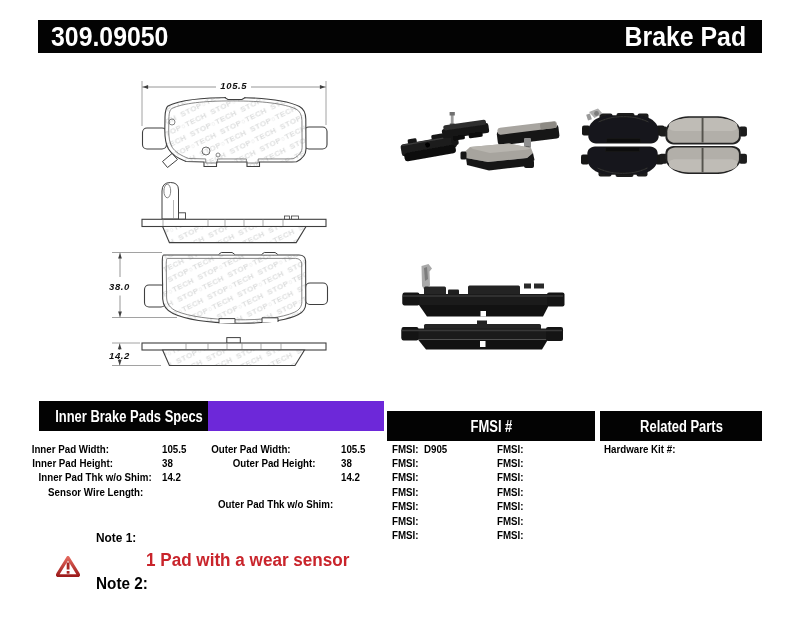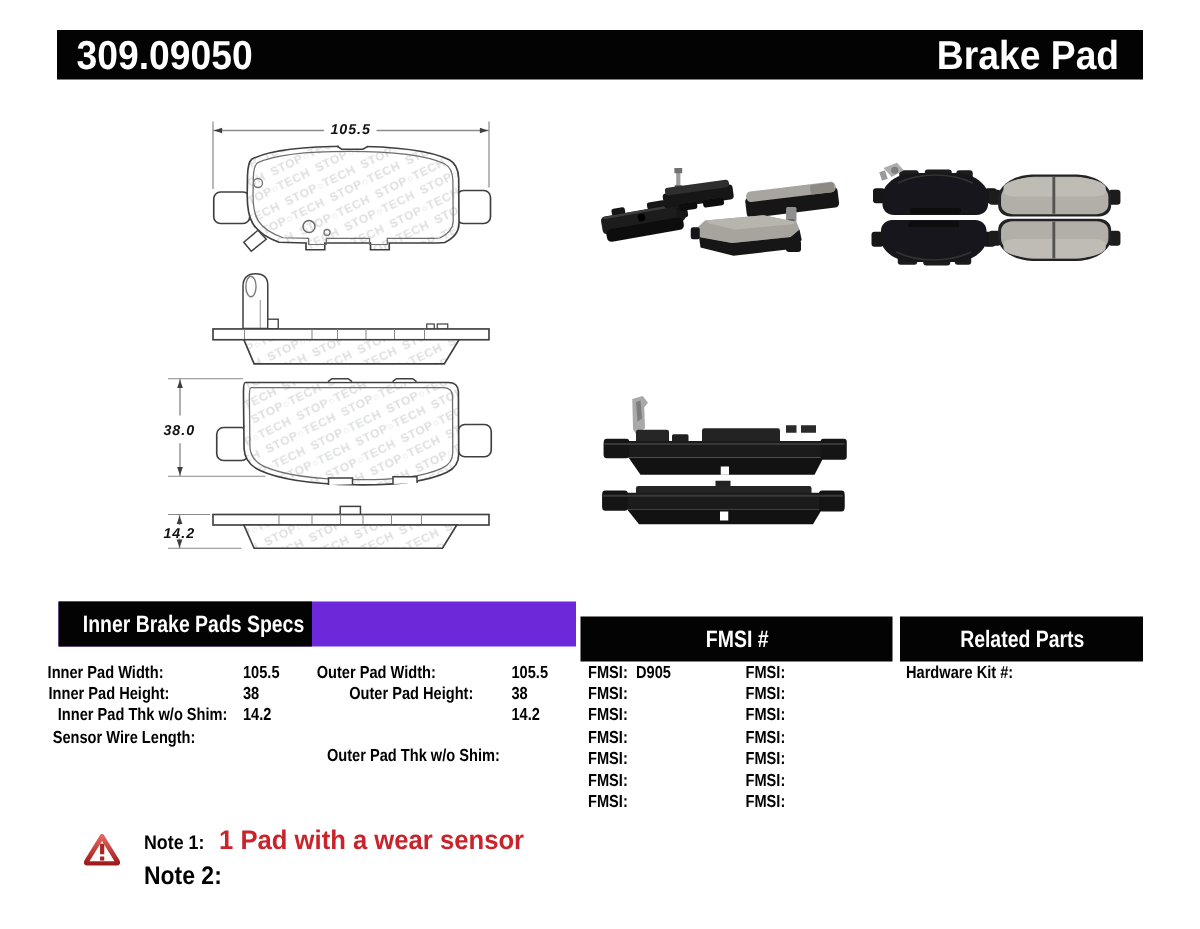--- a/index.html
+++ b/index.html
@@ -206,21 +206,21 @@
 </div>
 <div class="abs b w hbar" style="left:387px;top:410.5px;width:208px"><span class="cxc">FMSI #</span></div>
 <div class="abs b w hbar" style="left:600px;top:410.5px;width:162px"><span class="cxc">Related Parts</span></div>
 
 <div class="row" style="left:17px;top:441.6px;width:140px;text-align:left"><span class="cxr">Inner Pad Width:</span></div>
 <div class="row" style="left:162px;top:441.6px"><span class="cxl">105.5</span></div>
 <div class="row" style="left:17px;top:456.0px;width:140px;"><span class="cxr">Inner Pad Height:</span></div>
 <div class="row" style="left:162px;top:456.0px"><span class="cxl">38</span></div>
 <div class="row" style="left:17px;top:470.4px;width:140px;text-align:left"><span class="cxr">Inner Pad Thk w/o Shim:</span></div>
 <div class="row" style="left:162px;top:470.4px"><span class="cxl">14.2</span></div>
-<div class="row" style="left:17px;top:484.8px;width:140px;text-align:left"><span class="cxr">Sensor Wire Length:</span></div>
+<div class="row" style="left:17px;top:484.8px;width:140px;text-align:center"><span class="cxr">Sensor Wire Length:</span></div>
 <div class="row" style="left:196px;top:441.6px;width:140px;"><span class="cxr">Outer Pad Width:</span></div>
 <div class="row" style="left:341px;top:441.6px"><span class="cxl">105.5</span></div>
 <div class="row" style="left:196px;top:456.0px;width:140px;text-align:center"><span class="cxr">Outer Pad Height:</span></div>
 <div class="row" style="left:341px;top:456.0px"><span class="cxl">38</span></div>
 <div class="row" style="left:196px;top:497px;width:140px;text-align:left"><span class="cxr">Outer Pad Thk w/o Shim:</span></div>
 <div class="row" style="left:341px;top:470.4px"><span class="cxl">14.2</span></div>
 <div class="row" style="left:392px;top:441.6px"><span class="cxl">FMSI:</span></div>
 <div class="row" style="left:424px;top:441.6px"><span class="cxl">D905</span></div>
 <div class="row" style="left:497px;top:441.6px"><span class="cxl">FMSI:</span></div>
 <div class="row" style="left:392px;top:456.0px"><span class="cxl">FMSI:</span></div>
@@ -243,15 +243,15 @@
         <linearGradient id="tg" x1="0" y1="0" x2="0" y2="1">
     <stop offset="0" stop-color="#e2665c"></stop>
           <stop offset="1" stop-color="#9e1c1c"></stop>
   </linearGradient>
       </defs>
   <path d="M12 1.6 L22.2 18.2 Q23 19.8 21 19.8 L3 19.8 Q1 19.8 1.8 18.2 Z" fill="#fff" stroke="url(#tg)" stroke-width="3.2" stroke-linejoin="round"></path>
   <rect x="10.7" y="6.5" width="2.8" height="7" fill="#a82724"></rect>
   <rect x="10.7" y="15" width="2.8" height="2.7" fill="#a82724"></rect>
 </svg>
 </div>
-<div class="abs b" style="left:96px;top:554px;font-size:13.2px"><span class="cxl" style="transform:scaleX(0.9)">Note 1:</span></div>
+<div class="abs b" style="left:96px;top:530px;font-size:13.2px"><span class="cxl" style="transform:scaleX(0.9)">Note 1:</span></div>
 <div class="abs b" style="left:146px;top:550px;font-size:18px;color:#c9242b"><span class="cxl" style="transform:scaleX(0.95)">1 Pad with a wear sensor</span></div>
 <div class="abs b" style="left:96px;top:573.5px;font-size:17px"><span class="cxl" style="transform:scaleX(0.9)">Note 2:</span></div>
 
 </body></html>

